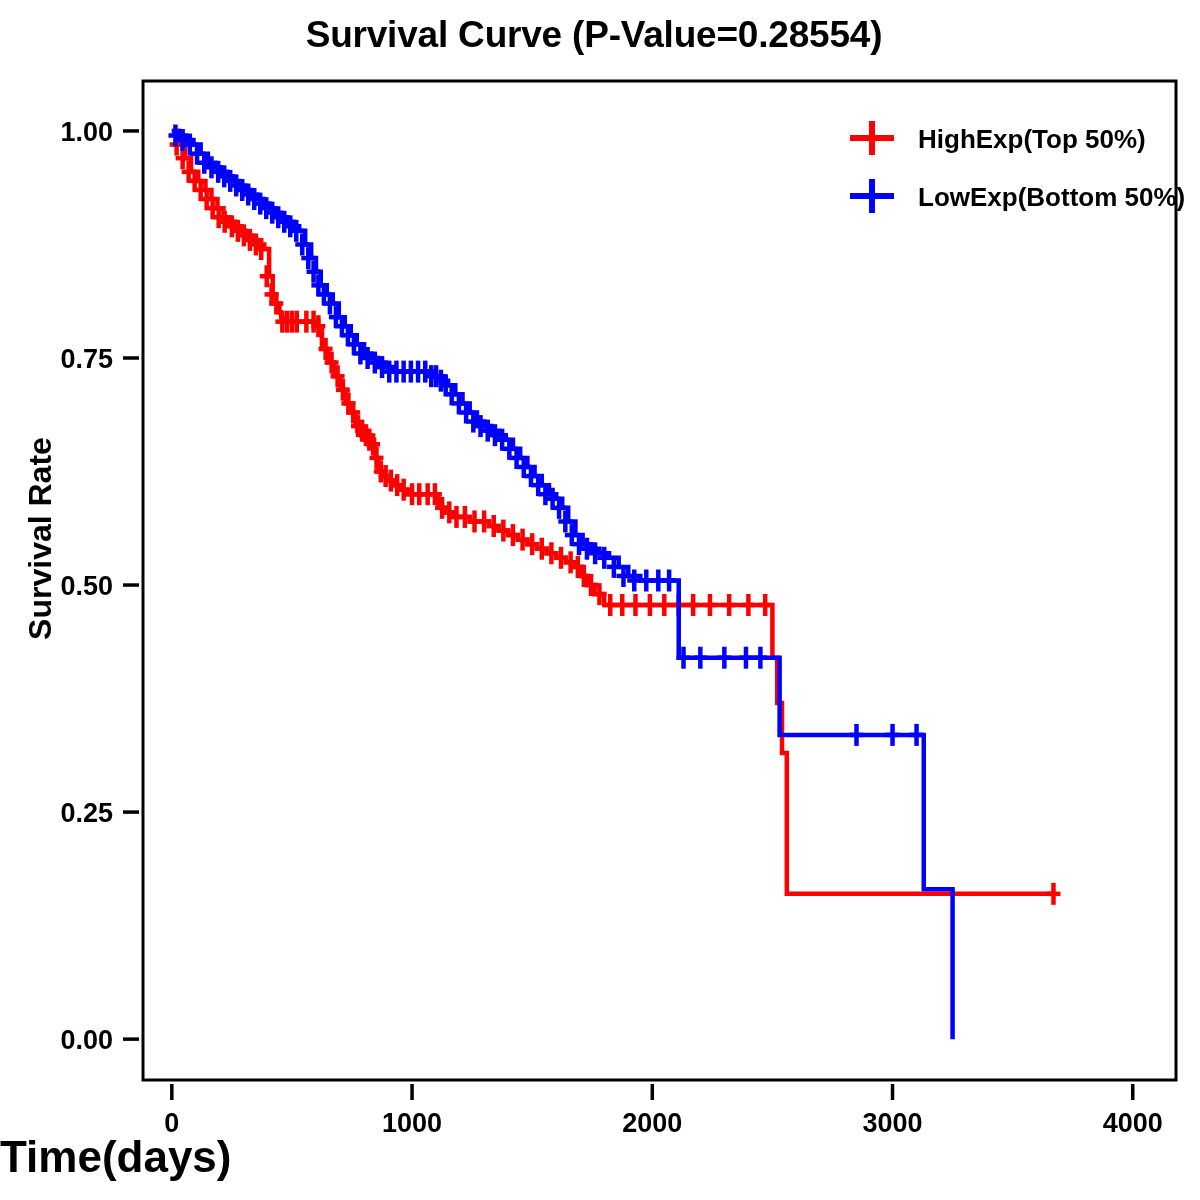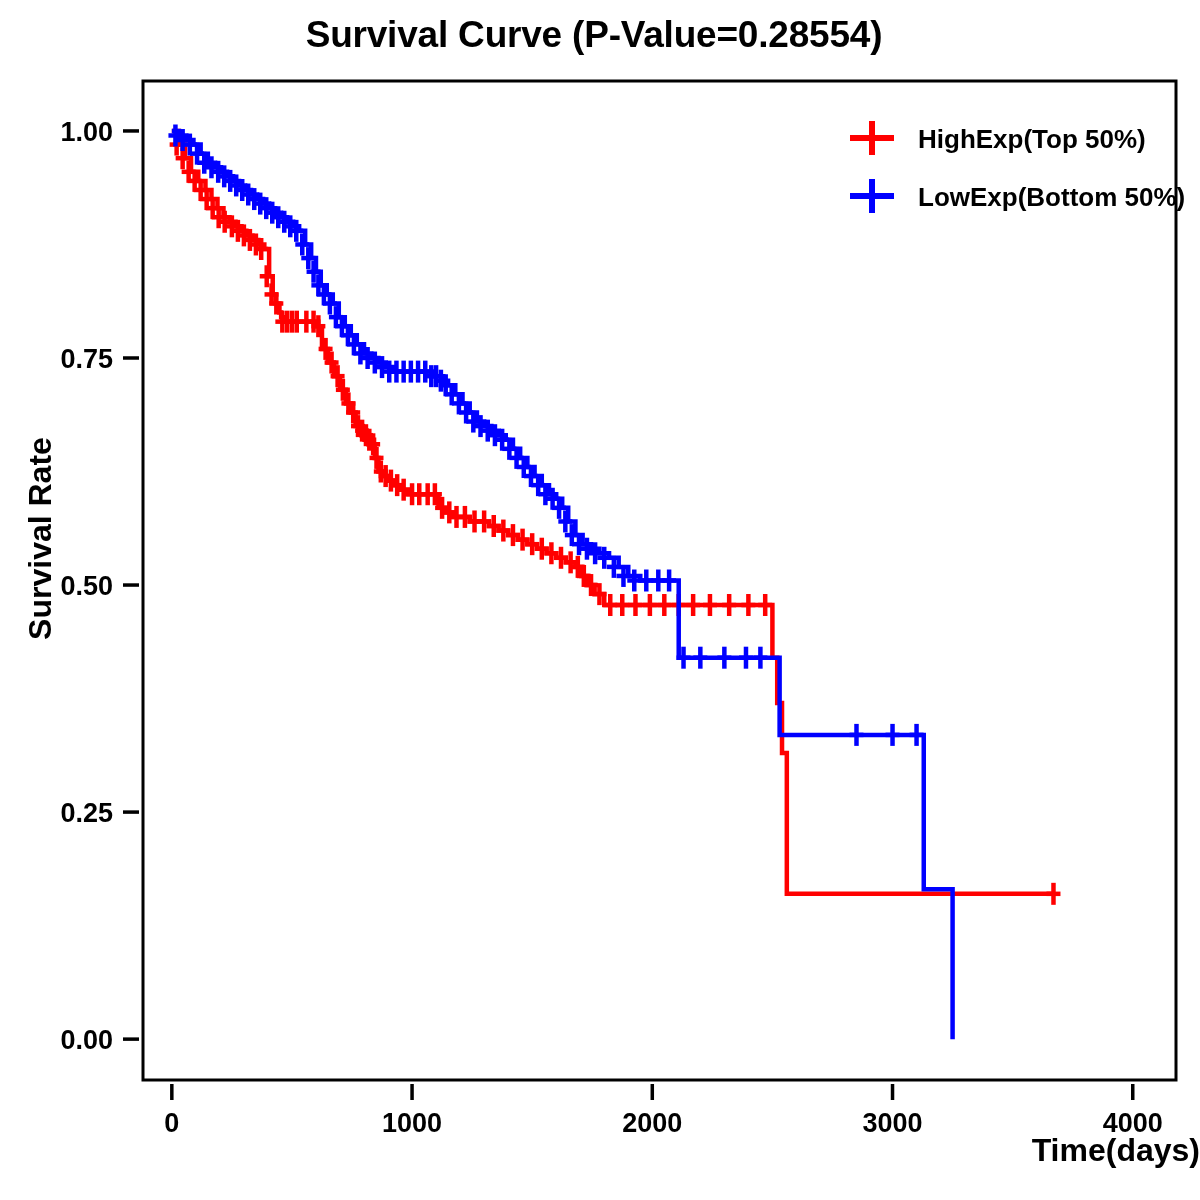--- a/index.html
+++ b/index.html
@@ -43,23 +43,23 @@
     font-family: "Liberation Sans", sans-serif;
     font-size: 32px;
     font-weight: bold;
     color: #000000;
   }
   #x-axis-label {
     position: absolute;
     left: 0;
     top: 1132px;
     width: 1200px;
-    text-align: right;
-    font-family: "Liberation Sans", sans-serif;
-    font-size: 32px;
+    text-align: left;
+    font-family: "Liberation Sans", sans-serif;
+    font-size: 44px;
     font-weight: bold;
     color: #000000;
   }
   #plot-svg {
     position: absolute;
     left: 0;
     top: 0;
   }
   .tick-text {
     font-family: "Liberation Sans", sans-serif;

